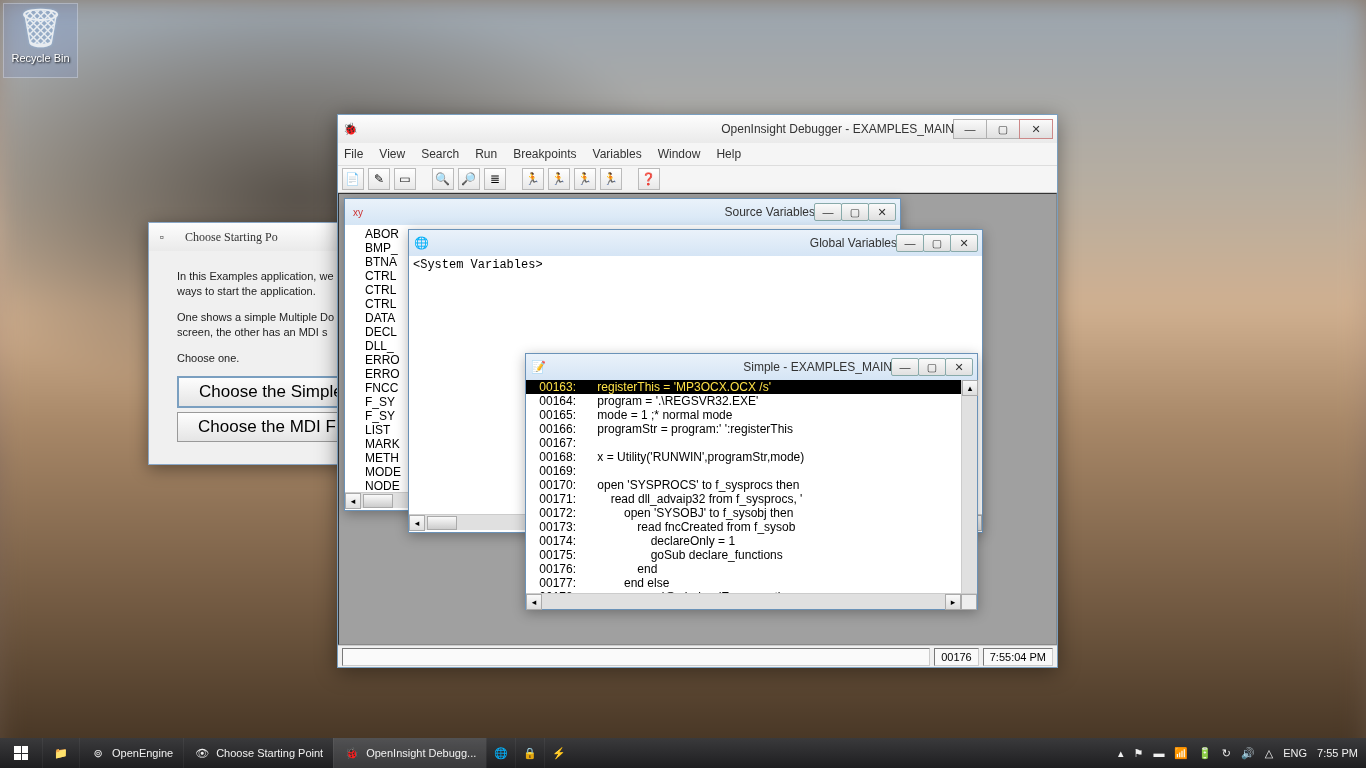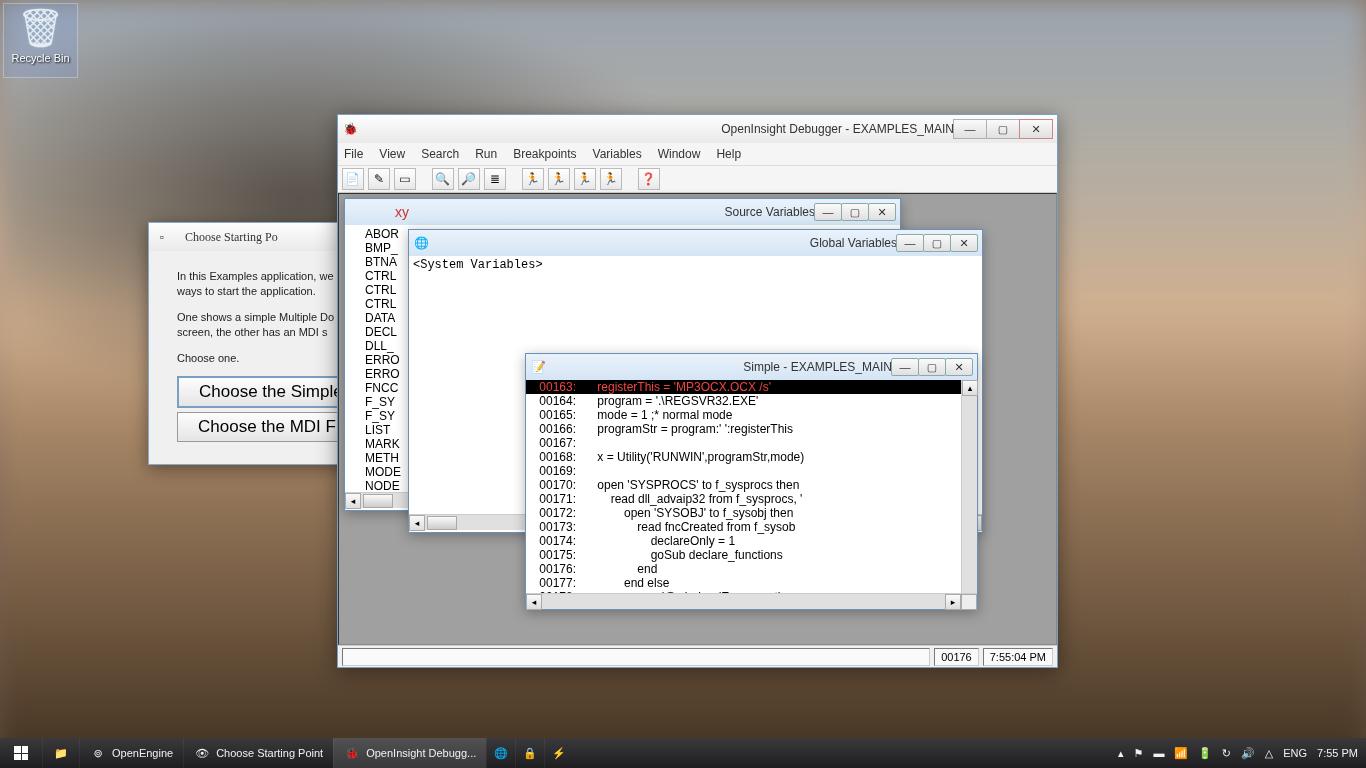--- a/index.html
+++ b/index.html
@@ -85,21 +85,21 @@
 .startbtn .grid { width:14px;height:14px; display:grid; grid-template:1fr 1fr/1fr 1fr; gap:1px;}
 .startbtn .grid div{ background:#fff;}
 .tbitem {
   height: 30px; padding: 0 10px; display:flex; align-items:center; gap:6px;
   border-left:1px solid rgba(255,255,255,0.05); cursor:pointer; max-width:170px;
 }
 .tbitem.active { background: rgba(255,255,255,0.12);}
 .tbitem .ticon2 { width:16px;height:16px; display:inline-flex;align-items:center;justify-content:center;}
 .tray { margin-left:auto; display:flex; align-items:center; gap:10px; padding:0 8px; }
 .tray span { font-size:11px; }
-.highlight-line { background:#000; color:#ef4444; display:block; }
+.highlight-line { background:#000; color:#fde047; display:block; }
 .source-line { display:flex; }
 .lnum { width:58px; text-align:right; padding-right:8px; }
 </style>
 </head>
 <body>
 
 <div class="desktop-bg"></div>
 
 <div class="desktop-icon">
   <div class="ico">🗑</div>
@@ -154,21 +154,21 @@
     <div class="tbtn" style="color:#05e">🏃</div>
     <div class="tbtn" style="color:#c00">🏃</div>
     <div class="tspacer"></div>
     <div class="tbtn">❓</div>
   </div>
 
   <div class="mdi-area">
 
     <div class="subwin" style="left:5px; top:4px; width:557px; height:313px;">
       <div class="titlebar">
-        <span class="ticon" style="font-size:14px;color:#c33;margin-left:44px;">xy</span>
+        <span class="ticon" style="font-size:10px;color:#c33;">xy</span>
         <span class="ttext">Source Variables</span>
         <div class="winbtns">
           <div class="winbtn">—</div>
           <div class="winbtn">▢</div>
           <div class="winbtn">✕</div>
         </div>
       </div>
       <div class="content" style="height:267px;padding-left:20px;" id="localvars-content"><div>ABOR</div><div>BMP_</div><div>BTNA</div><div>CTRL</div><div>CTRL</div><div>CTRL</div><div>DATA</div><div>DECL</div><div>DLL_</div><div>ERRO</div><div>ERRO</div><div>FNCC</div><div>F_SY</div><div>F_SY</div><div>LIST</div><div>MARK</div><div>METH</div><div>MODE</div><div>NODE</div></div>
       <div class="hscroll">
         <div class="sarrow">◂</div>

